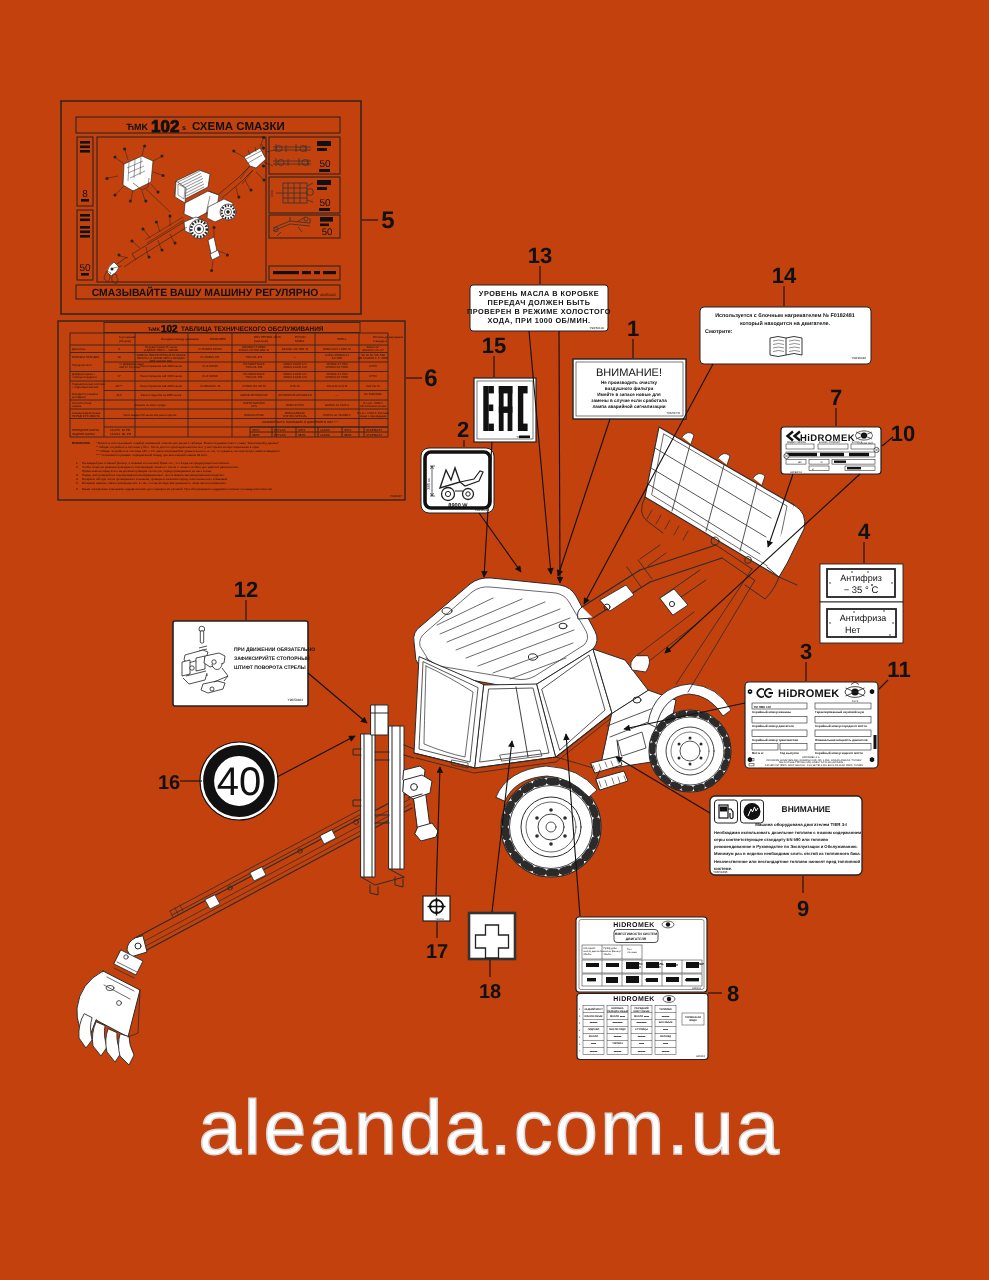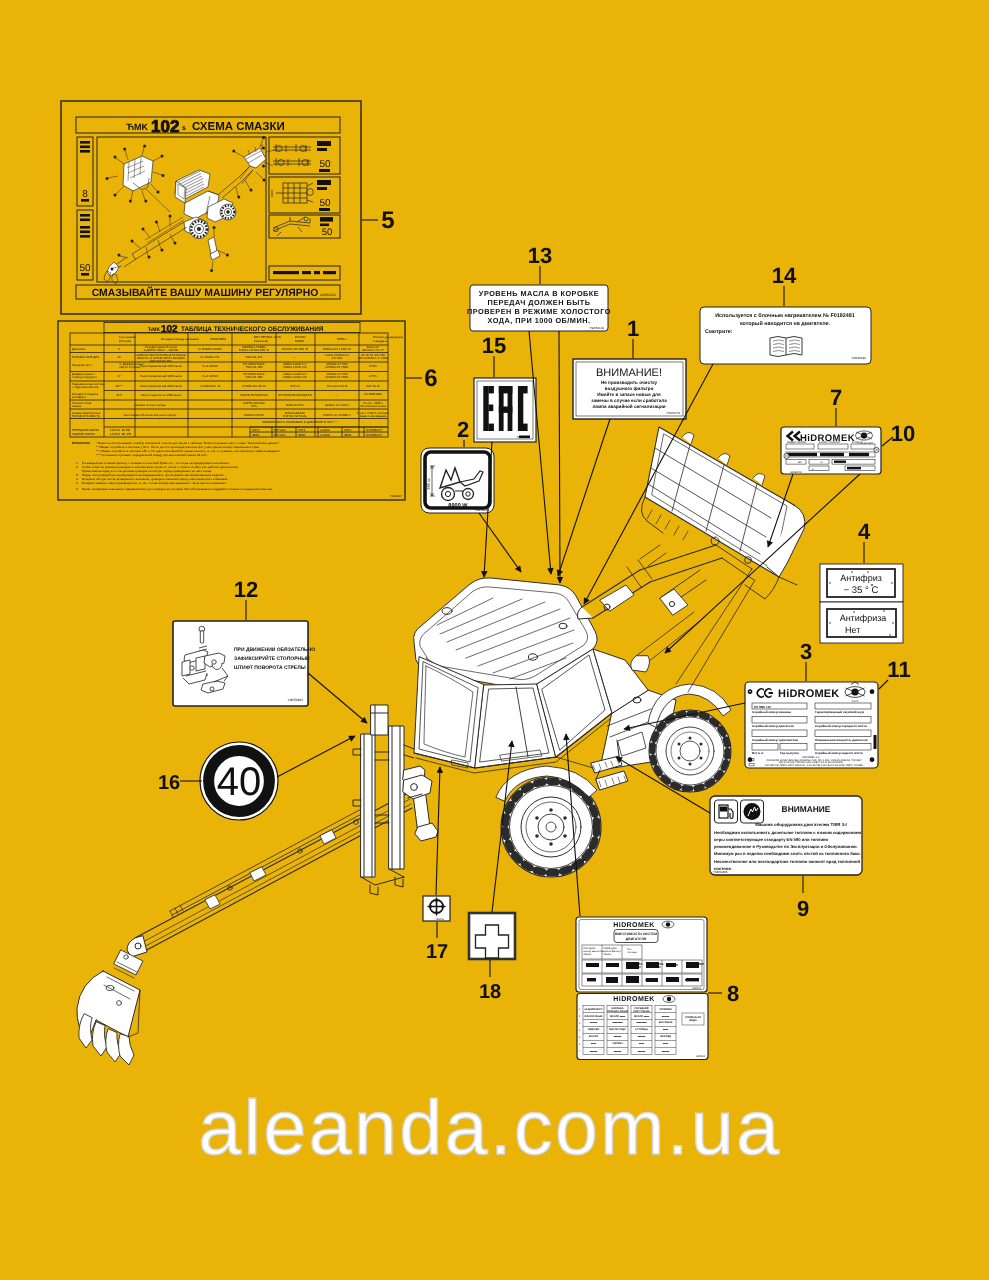--- a/index.html
+++ b/index.html
@@ -1,16 +1,16 @@
 <!DOCTYPE html>
 <html><head>
 <meta charset="utf-8">
 <style>
 html,body{margin:0;padding:0;background:#ffffff;}
-#page{position:relative;width:989px;height:1280px;background:#eab308;overflow:hidden;
+#page{position:relative;width:989px;height:1280px;background:#c2410c;overflow:hidden;
  font-family:"Liberation Sans",sans-serif;}
 svg text{font-family:"Liberation Sans",sans-serif;}
 *{-webkit-font-smoothing:antialiased;text-rendering:geometricPrecision;}
 </style>
 </head>
 <body>
 
 <div id="page">
 <svg width="989" height="1280" viewBox="0 0 989 1280" xmlns="http://www.w3.org/2000/svg">
 <defs>

